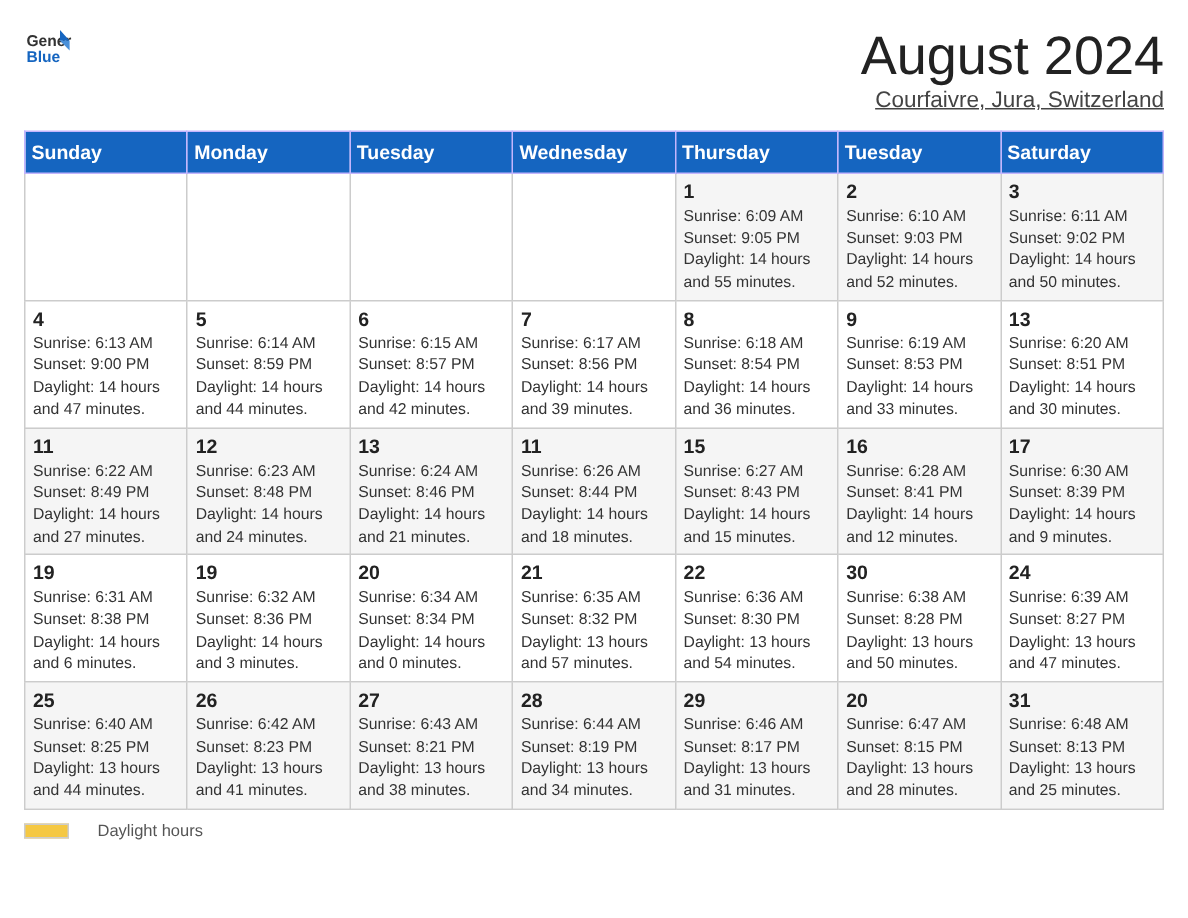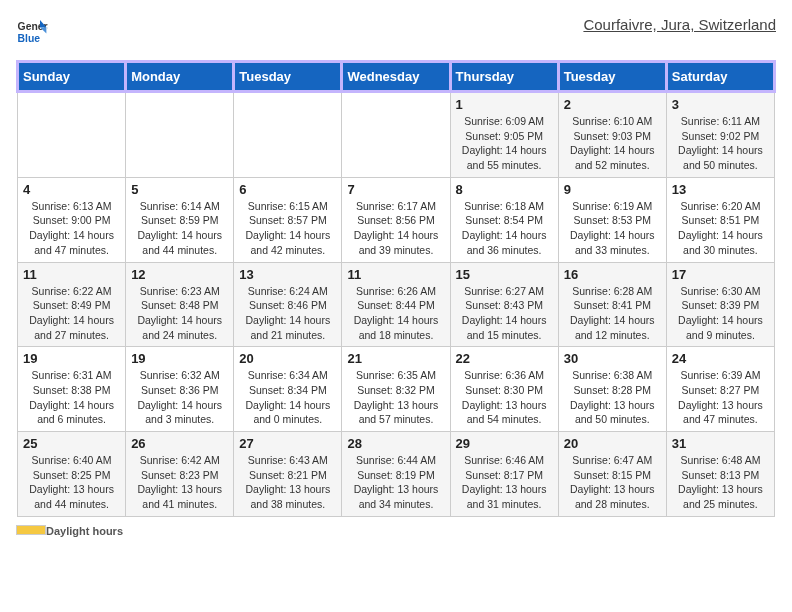--- a/index.html
+++ b/index.html
@@ -43,21 +43,21 @@
       border-collapse: collapse;
       font-size: 11px;
     }
     thead tr th {
       background-color: #1565c0;
       color: #fff;
       padding: 6px 4px;
       text-align: left;
       font-size: 13px;
       font-weight: bold;
-      border: 3px solid #c4b5fd;
+      border: 1px solid #c4b5fd;
     }
     tbody tr td {
       border: 1px solid #ccc;
       vertical-align: top;
       padding: 4px 5px;
       width: calc(100% / 7);
       min-height: 70px;
       background: #fff;
     }
     tbody tr:nth-child(odd) td {
@@ -70,32 +70,31 @@
       font-size: 13px;
       font-weight: bold;
       color: #222;
       display: block;
       margin-bottom: 2px;
     }
     .day-info {
       color: #333;
       font-size: 10.5px;
       line-height: 1.4;
-      text-align: center;
     }
     .empty-cell {
       background: #fff !important;
     }
     .footer-note {
       margin-top: 8px;
       font-size: 11px;
       color: #555;
       display: flex;
-      gap: 0;
-      font-weight: bold;
+      align-items: center;
+      gap: 19px;
     }
     .daylight-bar {
       display: inline-block;
       width: 30px;
       height: 10px;
       background: #f5c842;
       border: 1px solid #ccc;
       vertical-align: middle;
     }
   </style>
@@ -105,20 +104,21 @@
 <div class="header-section">
   <div class="logo">
     <svg class="logo-icon" viewBox="0 0 40 40" xmlns="http://www.w3.org/2000/svg">
       <text x="2" y="18" font-size="13" font-weight="bold" fill="#333">General</text>
       <text x="2" y="32" font-size="13" font-weight="bold" fill="#1565c0">Blue</text>
       <polygon points="30,5 38,14 30,14" fill="#1565c0"></polygon>
       <polygon points="30,14 38,14 38,22" fill="#4a90d9"></polygon>
     </svg>
   </div>
   <div class="title-block">
+    <div class="calendar-title">August 2024</div>
     <div class="calendar-subtitle">Courfaivre, Jura, Switzerland</div>
   </div>
 </div>
 
 <table>
   <thead>
     <tr>
     <th>Sunday</th>
         <th>Monday</th>
         <th>Tuesday</th>

